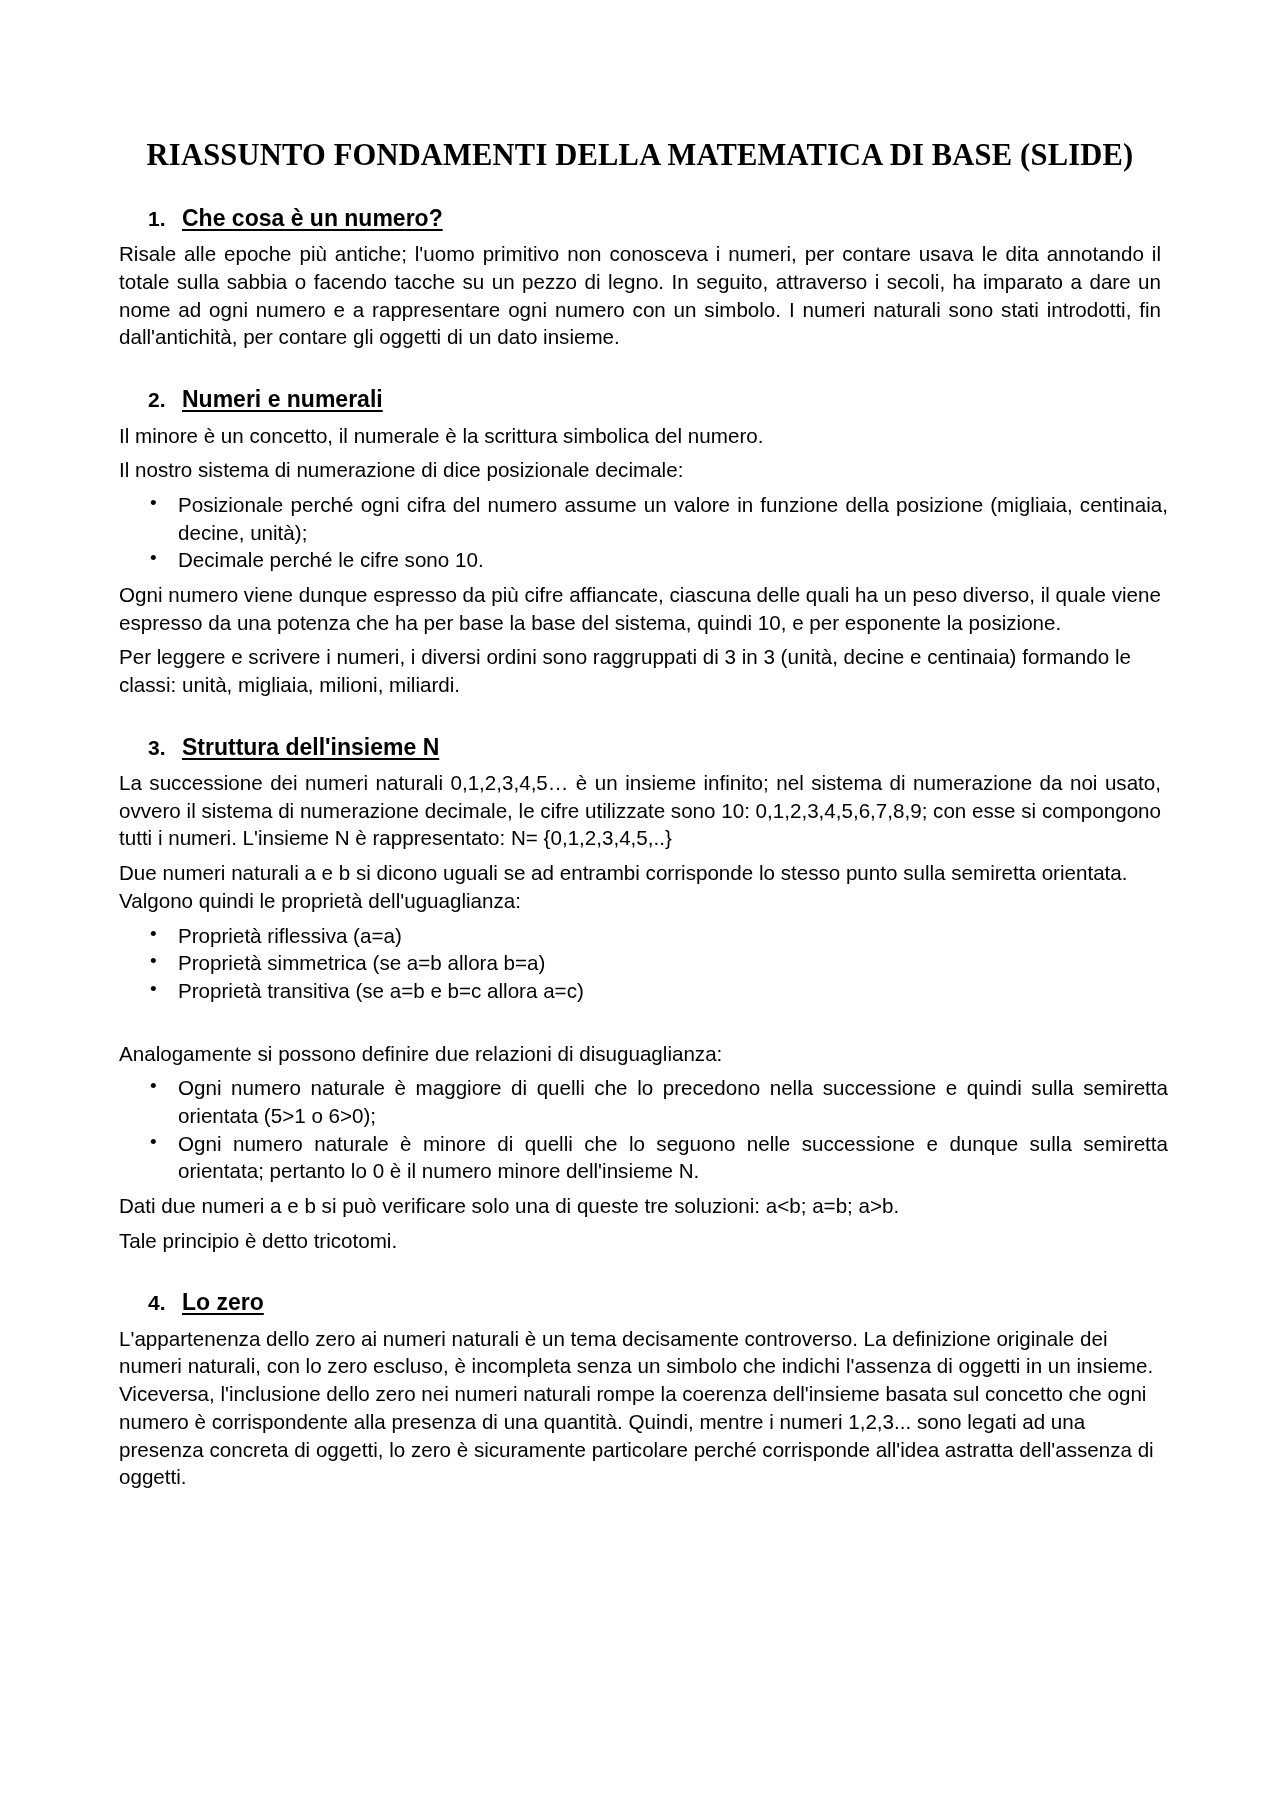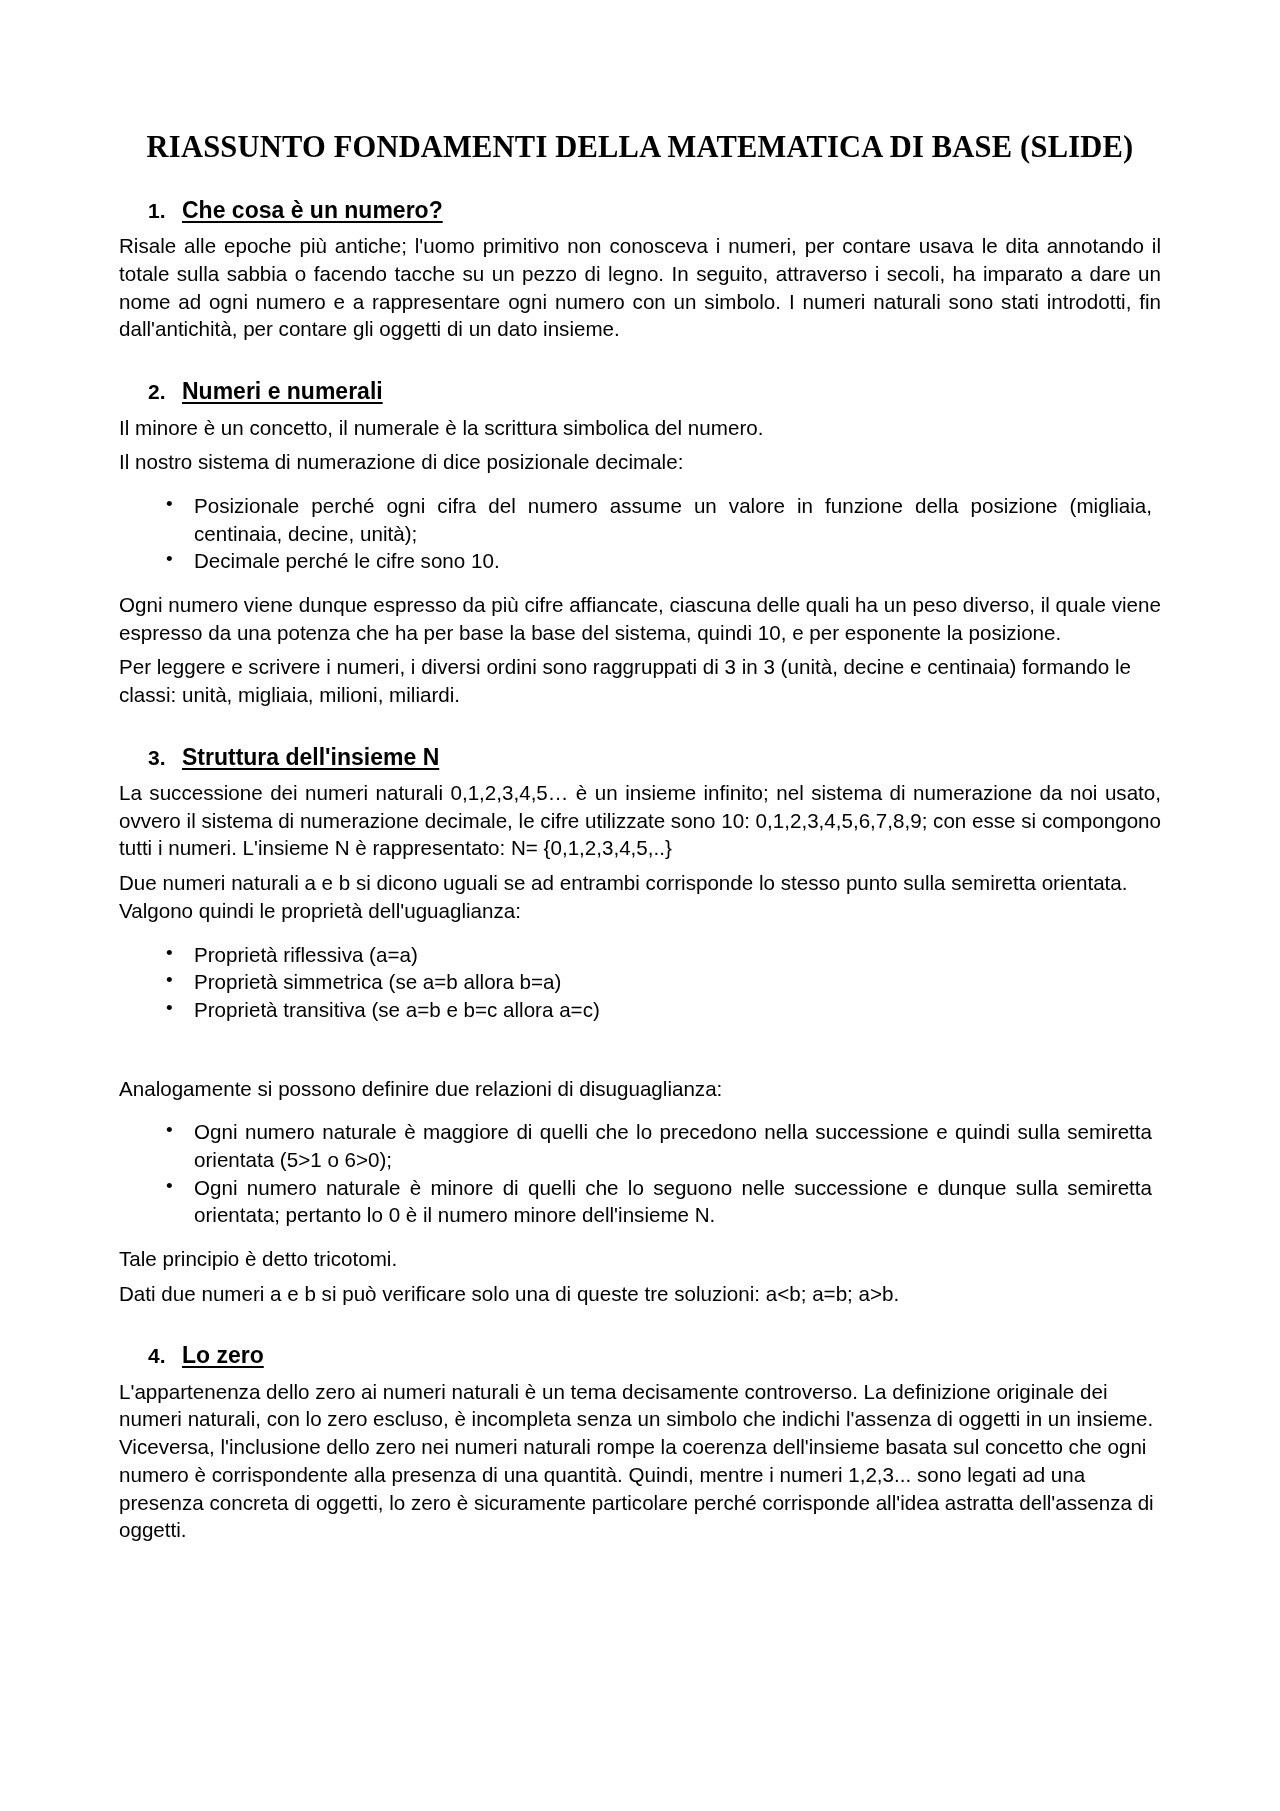--- a/index.html
+++ b/index.html
@@ -17,21 +17,21 @@
     font-family: "Liberation Sans", sans-serif;
     color: #000000;
     overflow: hidden;
   }
   .doc-title {
     font-family: "Liberation Serif", serif;
     font-weight: bold;
     font-size: 30.5px;
     text-align: center;
     letter-spacing: 0.2px;
-    margin: 0 0 30px 0;
+    margin: 8px 0 30px 0;
     line-height: 1.15;
     white-space: nowrap;
   }
   .section { margin: 0; }
   .sec-head {
     display: flex;
     align-items: baseline;
     margin: 0 0 2px 0;
     padding-left: 36px;
   }
@@ -54,21 +54,21 @@
     line-height: 1.345;
     margin: 7px;
     text-align: justify;
     text-justify: inter-word;
     hyphens: none;
   }
   p.body.flow { text-align: justify; }
   p.body.plain { text-align: left; }
   ul.bullets {
     list-style: none;
-    margin: 16px;
+    margin: 0;
     padding: 0;
   }
   ul.bullets > li {
     position: relative;
     padding-left: 66px;
     font-size: 20.6px;
     line-height: 1.345;
     text-align: justify;
     text-justify: inter-word;
   }
@@ -129,22 +129,22 @@
       <li class="plain">Proprietà riflessiva (a=a)</li>
       <li class="plain">Proprietà simmetrica (se a=b allora b=a)</li>
       <li class="plain">Proprietà transitiva (se a=b e b=c allora a=c)</li>
     </ul>
     <div class="spacer-line"></div>
     <p class="body plain">Analogamente si possono definire due relazioni di disuguaglianza:</p>
     <ul class="bullets">
       <li>Ogni numero naturale è maggiore di quelli che lo precedono nella successione e quindi sulla semiretta orientata (5&gt;1 o 6&gt;0);</li>
       <li>Ogni numero naturale è minore di quelli che lo seguono nelle successione e dunque sulla semiretta orientata; pertanto lo 0 è il numero minore dell'insieme N.</li>
     </ul>
+    <p class="body plain">Dati due numeri a e b si può verificare solo una di queste tre soluzioni: a&lt;b;  a=b;  a&gt;b.</p>
     <p class="body plain"><span>Tale principio è detto </span><b>tricotomi.</b></p>
-    <p class="body plain">Dati due numeri a e b si può verificare solo una di queste tre soluzioni: a&lt;b;  a=b;  a&gt;b.</p>
   </div>
 
   <div class="gap-sec"></div>
 
   <div class="section">
     <div class="sec-head">
       <span class="sec-num">4.</span>
       <span class="sec-title">Lo zero</span>
     </div>
     <p class="body plain">L'appartenenza dello zero ai numeri naturali è un tema decisamente controverso. La definizione originale dei numeri naturali, con lo zero escluso, è incompleta senza un simbolo che indichi l'assenza di oggetti in un insieme. Viceversa, l'inclusione dello zero nei numeri naturali rompe la coerenza dell'insieme basata sul concetto  che ogni numero è corrispondente alla presenza di una quantità. Quindi, mentre i numeri 1,2,3... sono legati ad una presenza concreta di oggetti, lo zero è sicuramente particolare perché corrisponde all'idea astratta dell'assenza di oggetti.</p>

